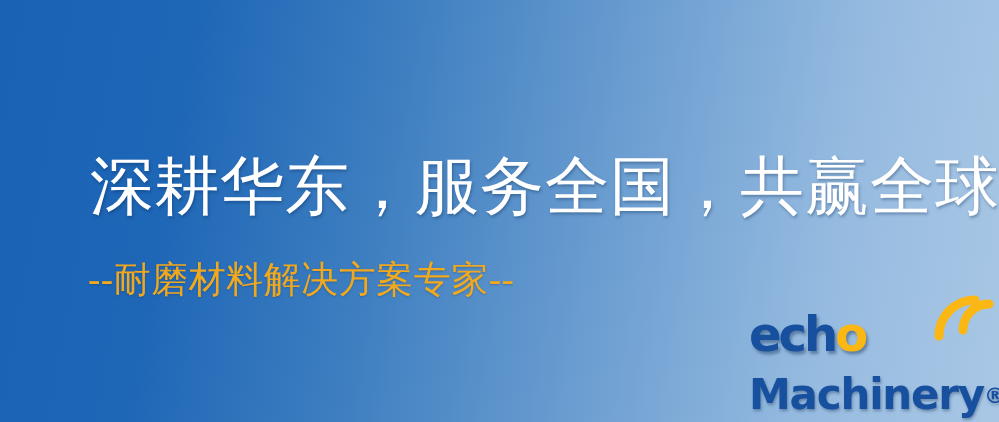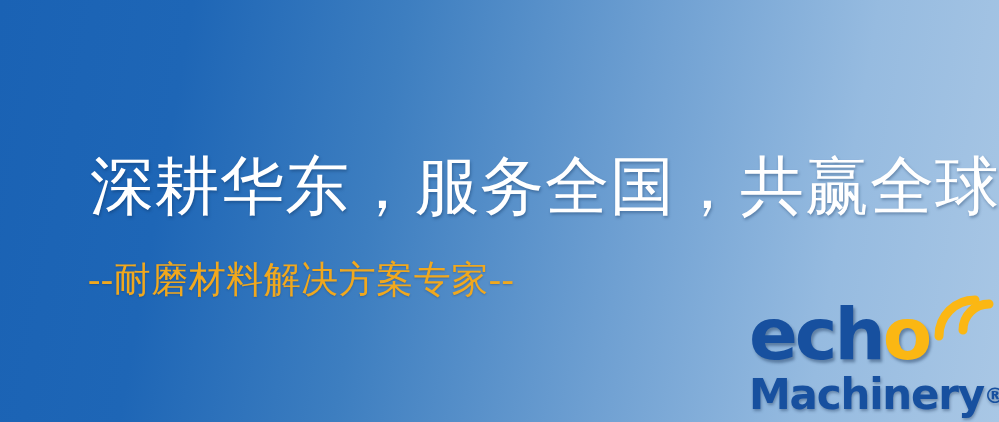--- a/index.html
+++ b/index.html
@@ -60,21 +60,21 @@
     top: 296px;
     width: 254px;
     height: 126px;
   }
   .logo-wordmark {
     position: absolute;
     left: 4px;
     top: 0px;
     font-family: "DejaVu Sans", "Liberation Sans", sans-serif;
     font-weight: bold;
-    font-size: 72px;
+    font-size: 48px;
     line-height: 76px;
     letter-spacing: -3px;
     white-space: nowrap;
     text-shadow: 2px 3px 3px rgba(20, 45, 80, 0.42);
   }
   .logo-ech { color: #17509f; }
   .logo-o   { color: #fbb713; }
 
   .logo-arcs {
     position: absolute;

